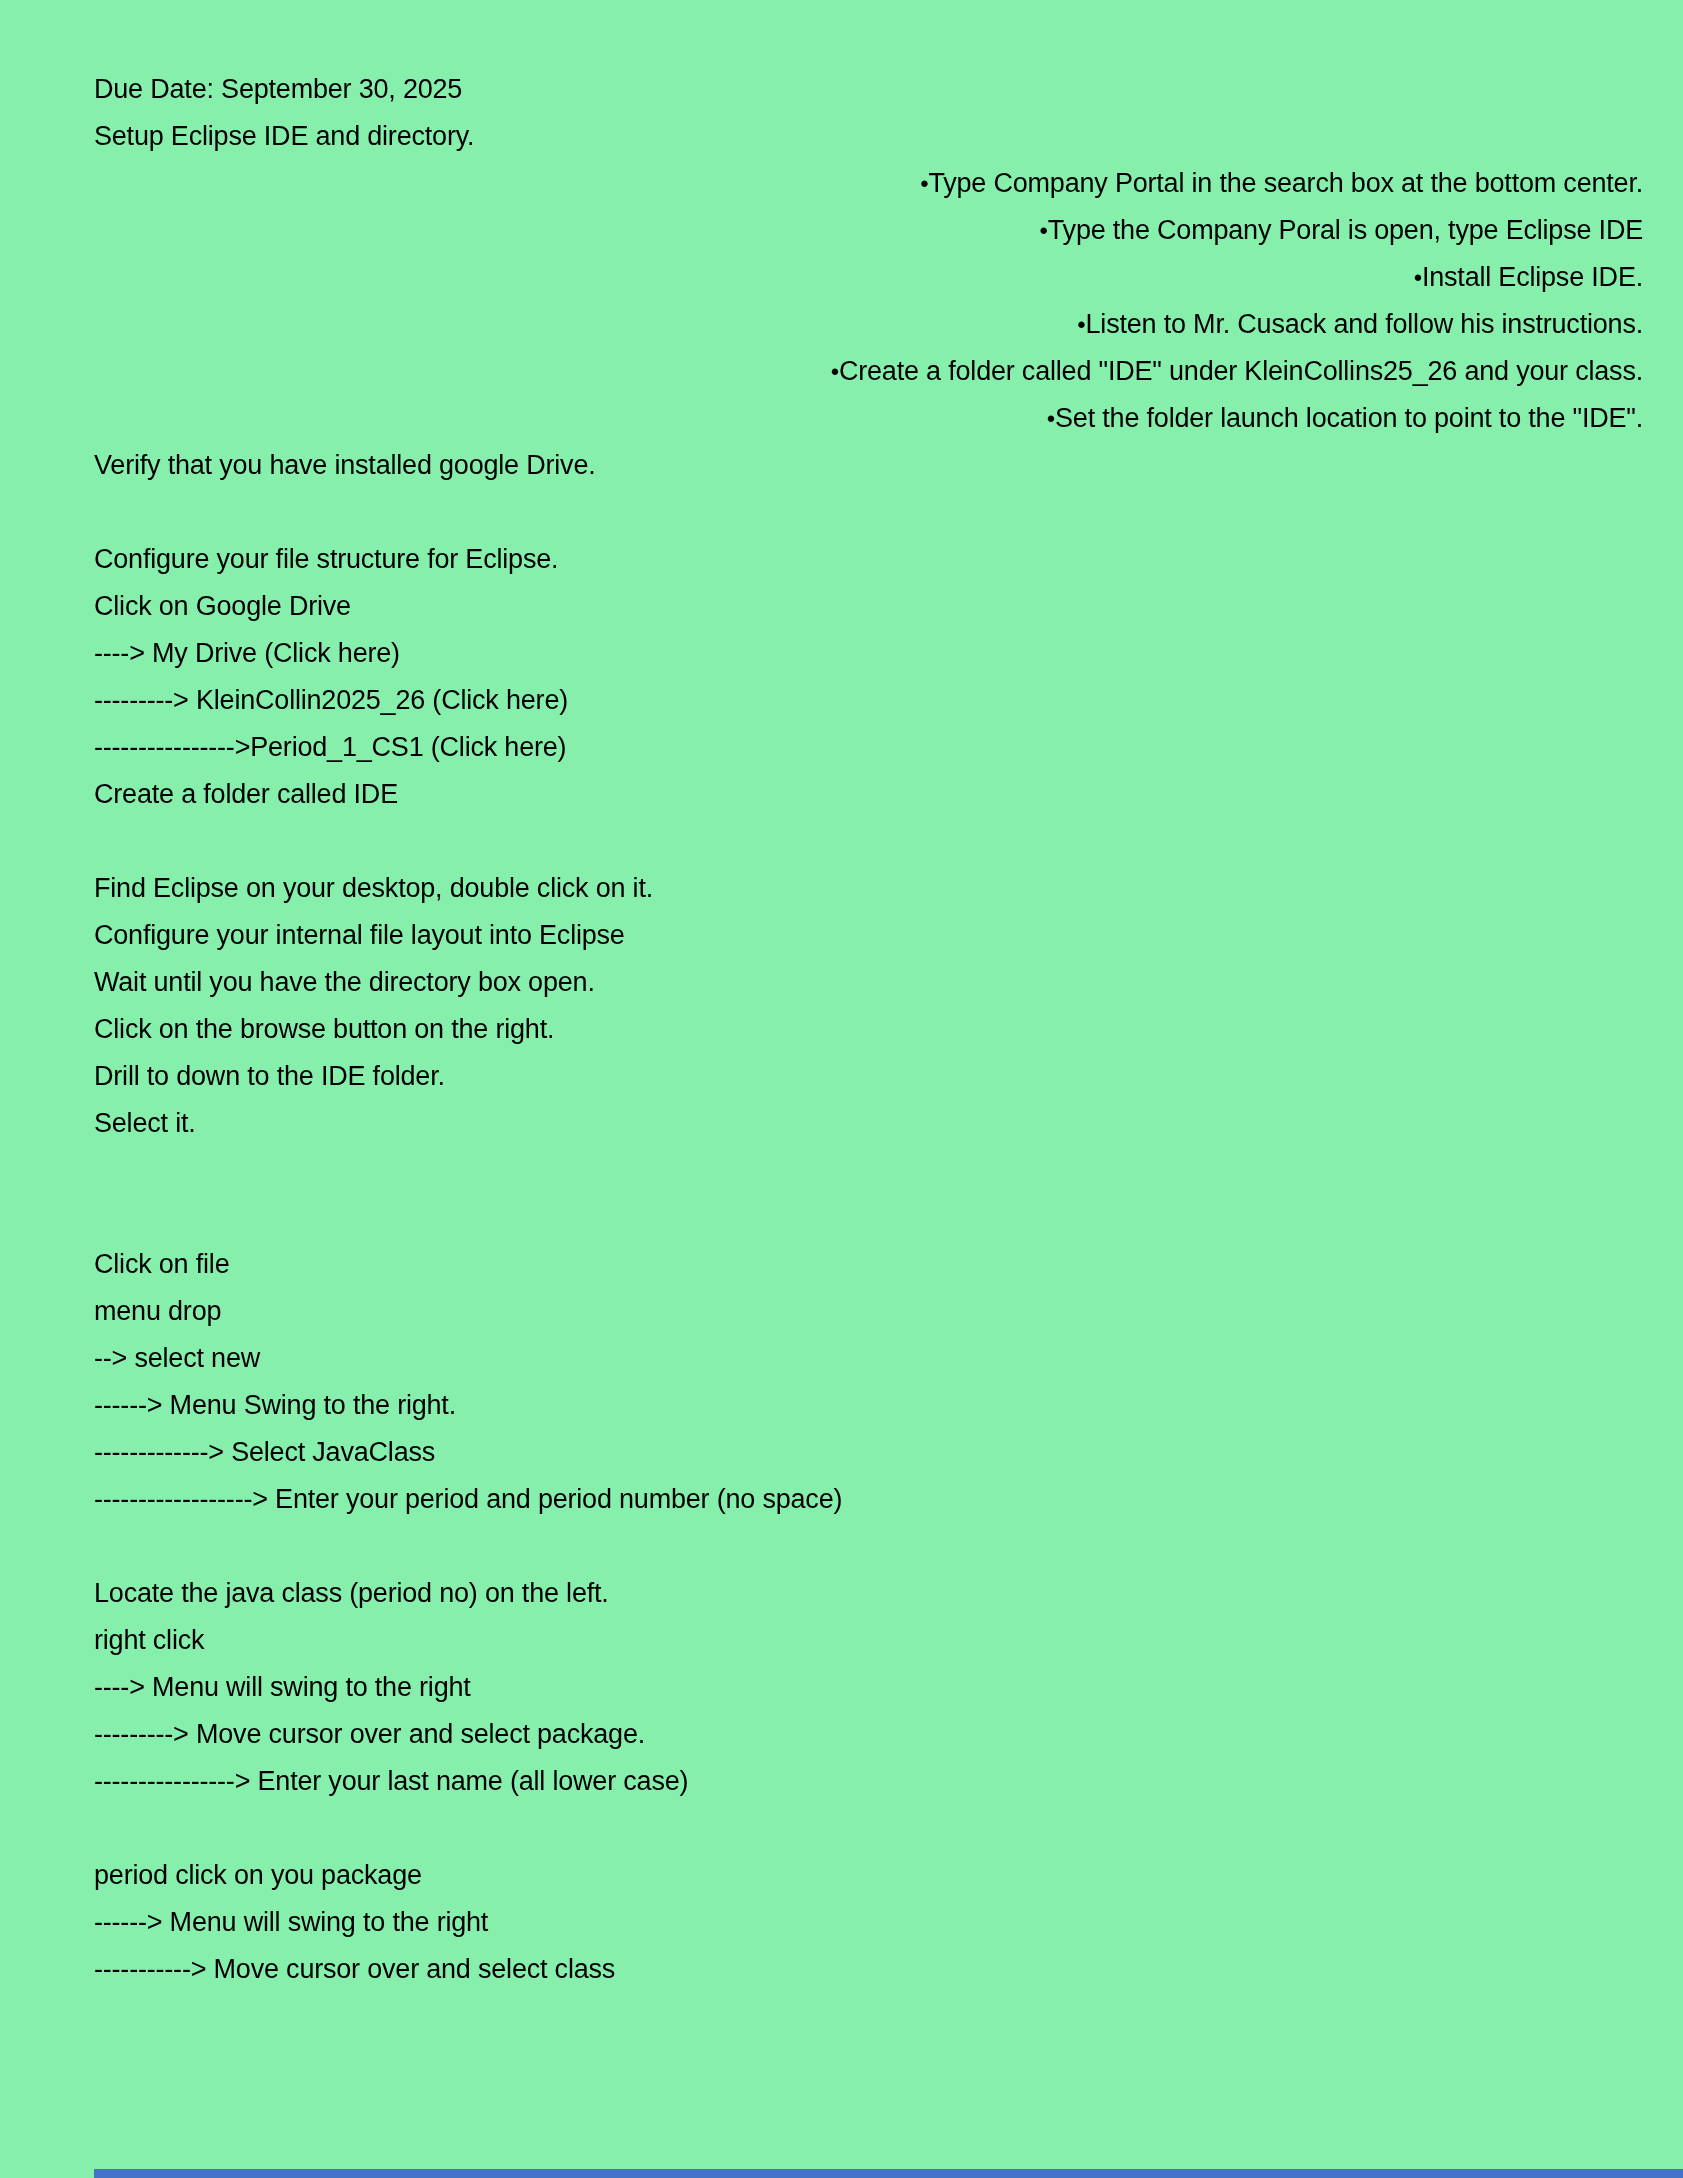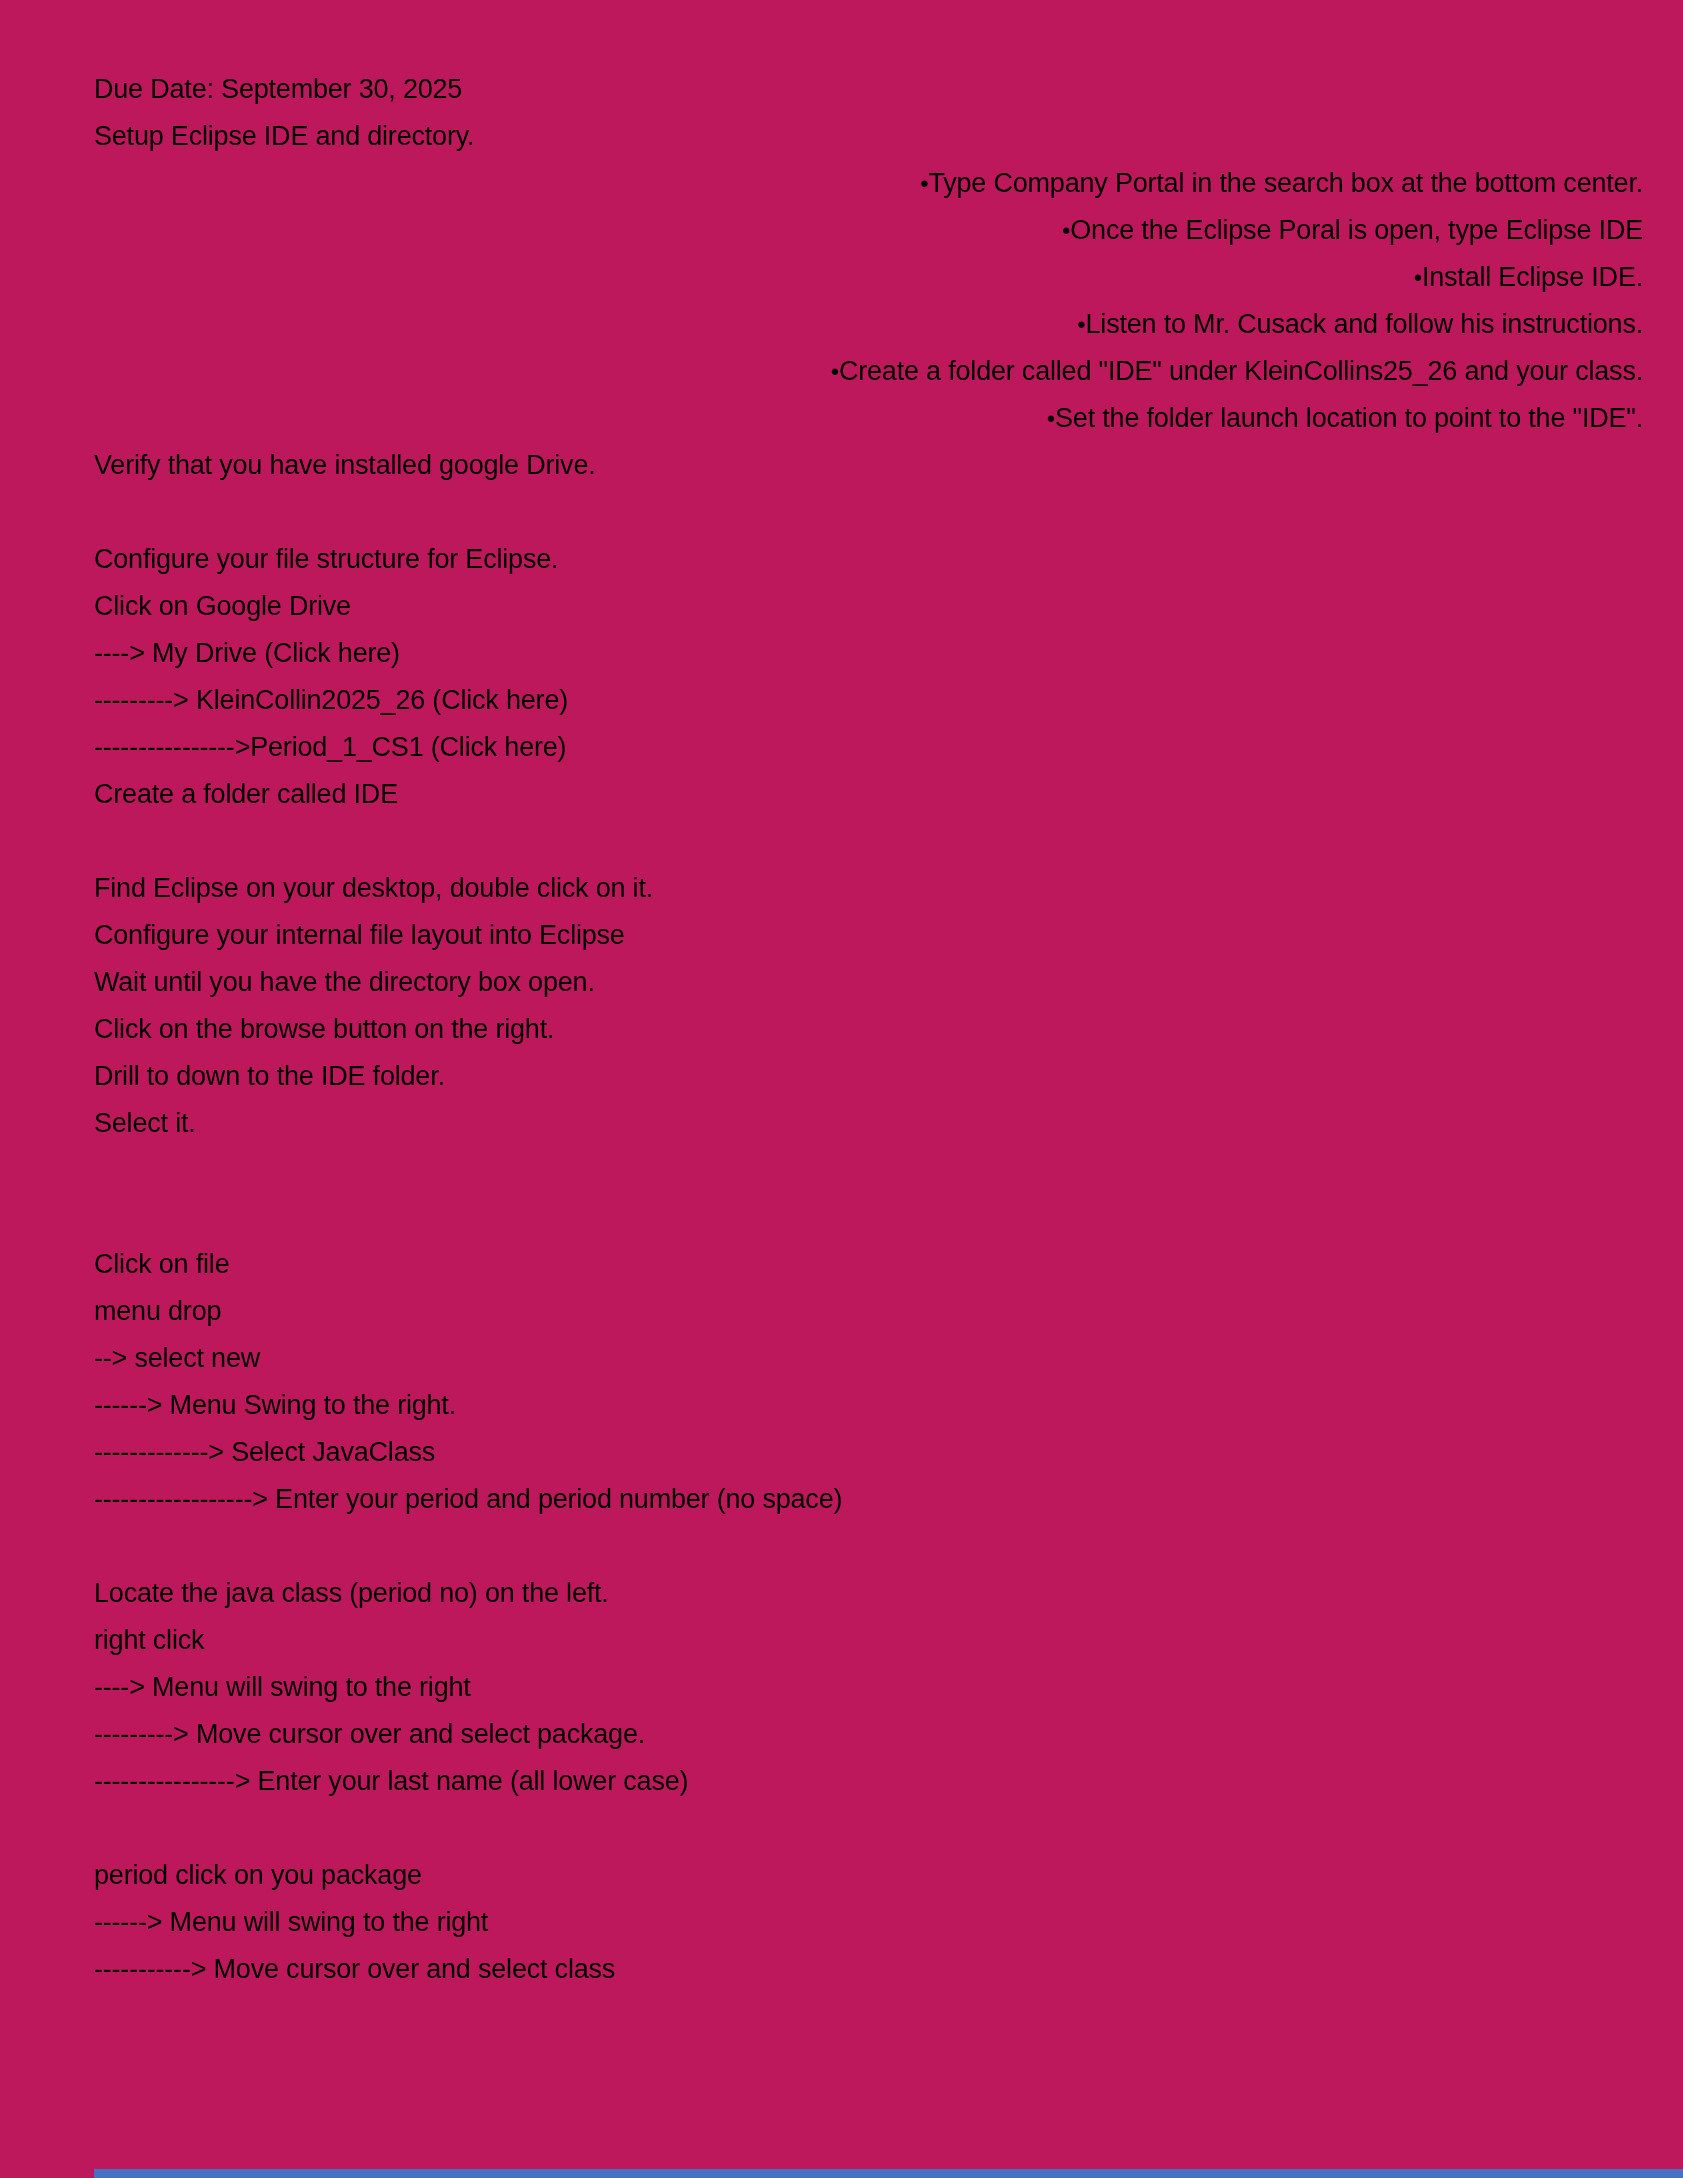--- a/index.html
+++ b/index.html
@@ -45,26 +45,26 @@
     position: absolute;
     left: 94px;
     right: 0;
     bottom: 0;
     height: 9px;
   }
 </style>
 </head>
 <body>
 
-<div class="page" style="background: #be185d;">
+<div class="page" style="background: #86efac;">
   <div class="content">
       <div class="line plain">Due Date: September 30, 2025</div>
       <div class="line plain">Setup Eclipse IDE and directory.</div>
       <div class="line bullet"><span class="bullet-glyph">•</span><span>Type Company Portal in the search box at the bottom center.</span></div>
-      <div class="line bullet"><span class="bullet-glyph">•</span><span>Once the Eclipse Poral is open, type Eclipse IDE</span></div>
+      <div class="line bullet"><span class="bullet-glyph">•</span><span>Type the Company Poral is open, type Eclipse IDE</span></div>
       <div class="line bullet"><span class="bullet-glyph">•</span><span>Install Eclipse IDE.</span></div>
       <div class="line bullet"><span class="bullet-glyph">•</span><span>Listen to Mr. Cusack and follow his instructions.</span></div>
       <div class="line bullet"><span class="bullet-glyph">•</span><span>Create a folder called "IDE" under KleinCollins25_26 and your class.</span></div>
       <div class="line bullet"><span class="bullet-glyph">•</span><span>Set the folder launch location to point to the "IDE".</span></div>
       <div class="line plain">Verify that you have installed google Drive.</div>
       <div class="line blank"></div>
       <div class="line plain">Configure your file structure for Eclipse.</div>
       <div class="line plain">Click on Google Drive</div>
       <div class="line plain">----&gt; My Drive (Click here)</div>
       <div class="line plain">---------&gt; KleinCollin2025_26 (Click here)</div>

